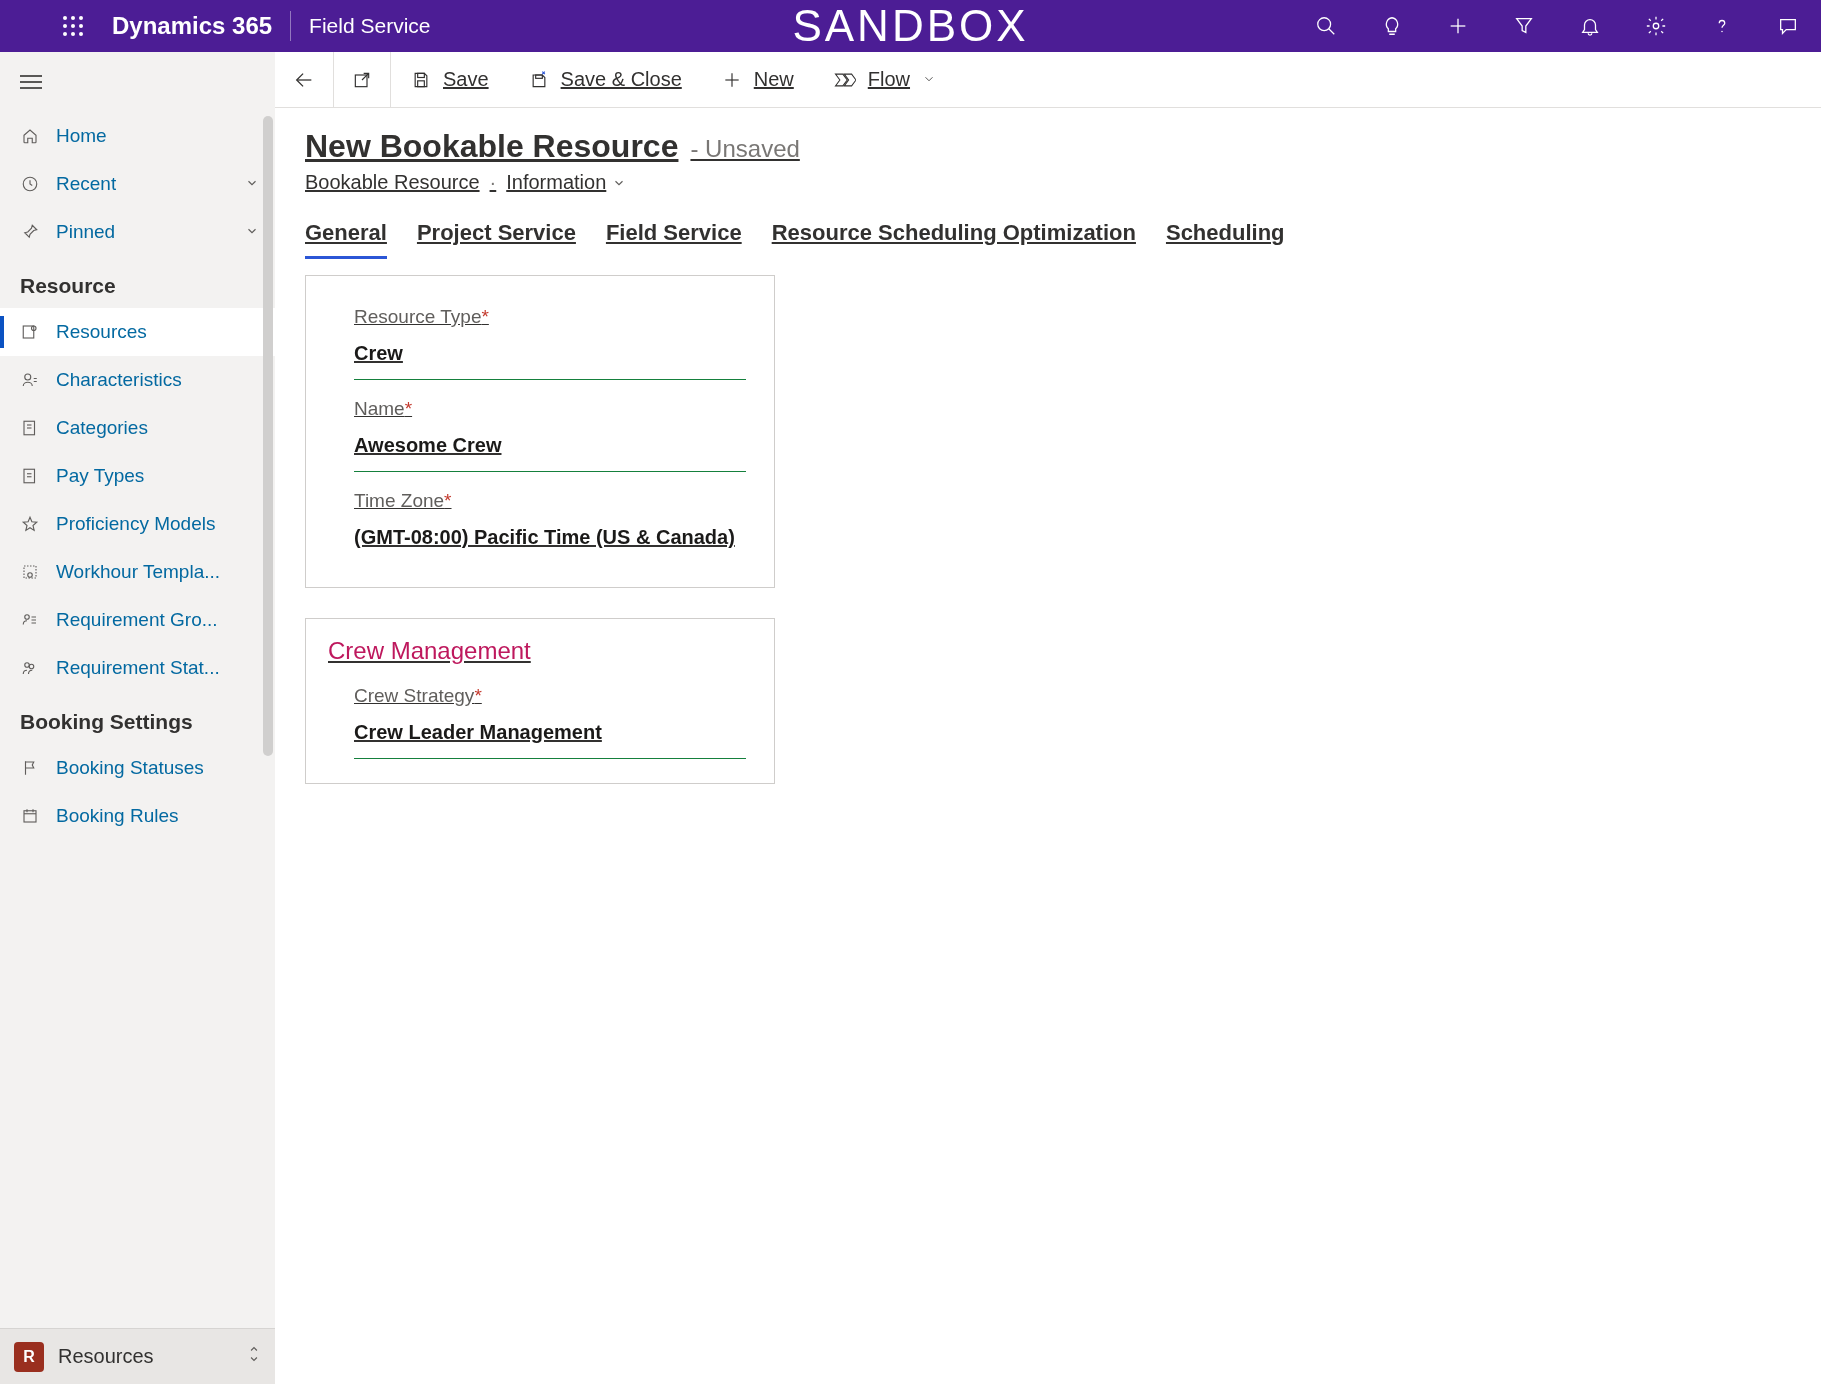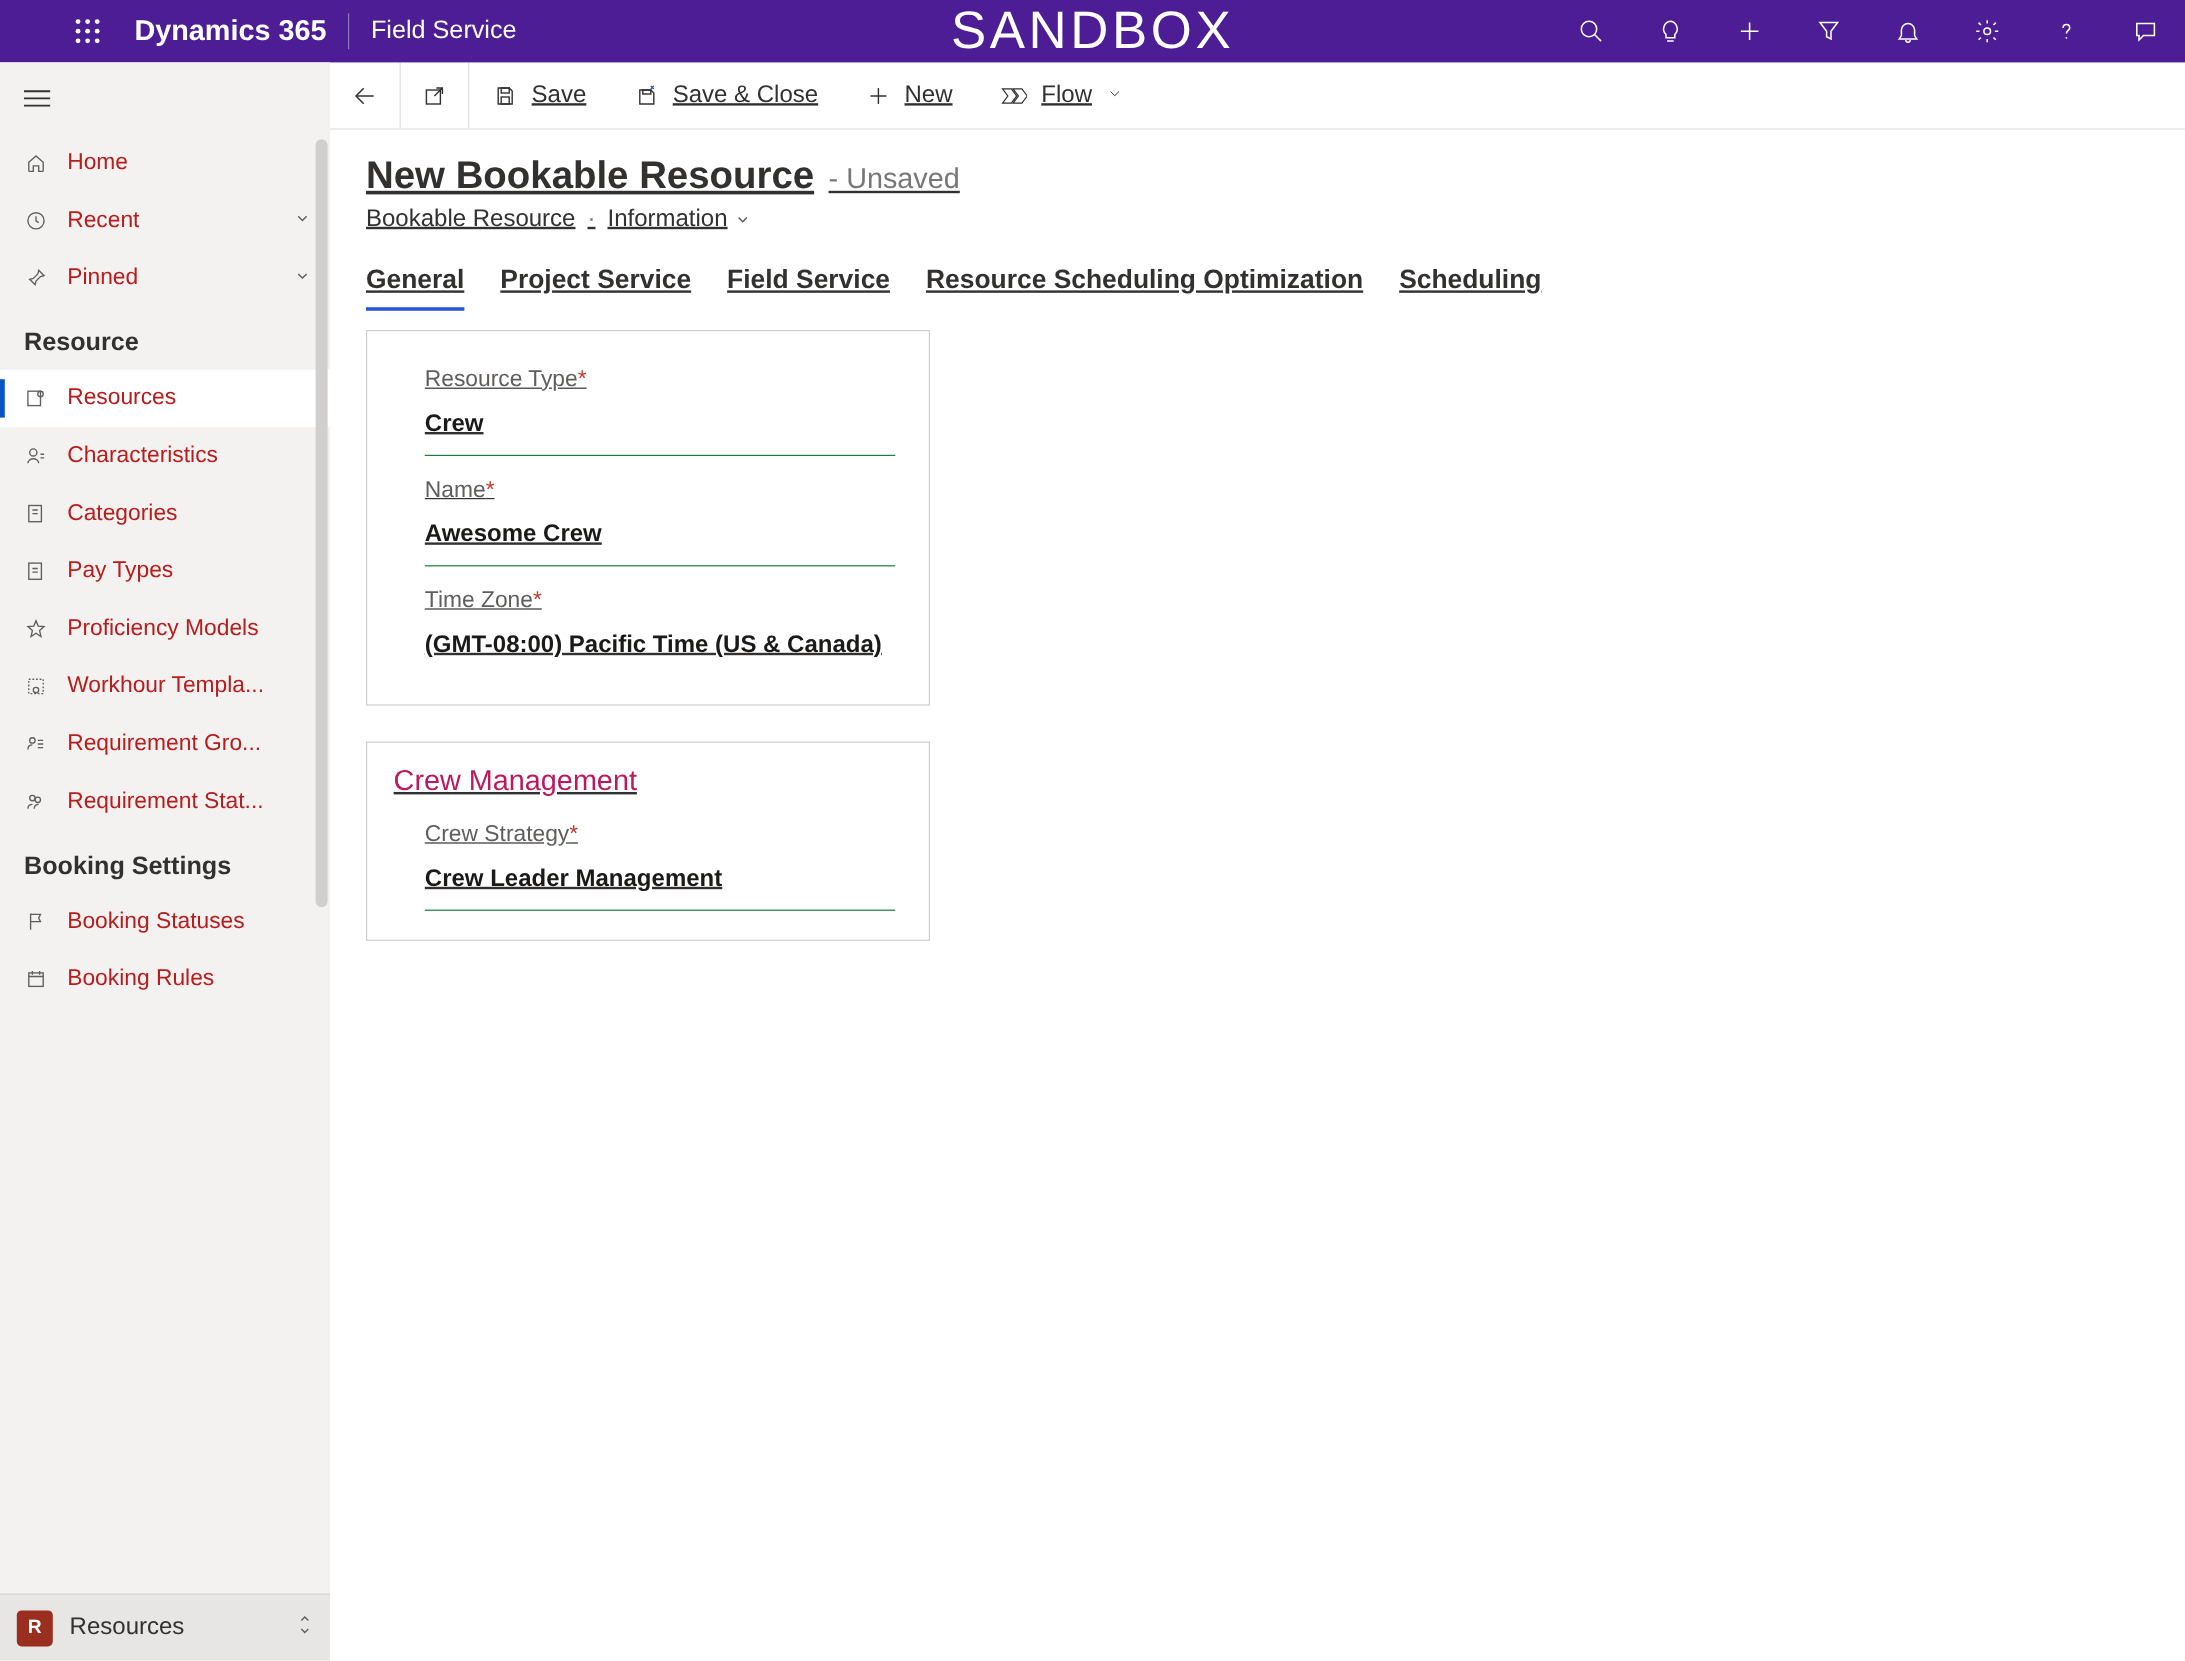--- a/index.html
+++ b/index.html
@@ -30,21 +30,21 @@
   .topbar svg { stroke: #fff; fill: none; stroke-width: 1.4; }
 
   
   .body-row { display: flex; flex: 1; min-height: 0; }
 
   
   .sidebar { width: 275px; background: #f3f2f1; display: flex; flex-direction: column; position: relative; }
   .sidebar .hamburger-row { height: 60px; display:flex; align-items:center; padding-left: 20px; }
   .sidebar .nav-section { overflow-y: auto; flex: 1; position: relative; }
   .side-scrollbar { position:absolute; right:0; top:0; bottom:0; width:10px; background:#d0cfce; border-radius: 5px; margin: 4px 2px; height: 640px; }
-  .sidebar .item { display:flex; align-items:center; height: 48px; padding: 0 16px 0 20px; cursor:pointer; font-size: 19px; color:#b91c1c; position:relative; }
+  .sidebar .item { display:flex; align-items:center; height: 48px; padding: 0 16px 0 20px; cursor:pointer; font-size: 19px; color:#0369a1; position:relative; }
   .sidebar .item.selected { background: #fff; }
   .sidebar .item.selected::before { content:""; position:absolute; left:0; top:8px; bottom:8px; width:4px; background:#0b52c2; }
   .sidebar .item .icon { width: 20px; height: 20px; margin-right: 16px; display:flex; align-items:center; justify-content:center; color:#605e5c; }
   .sidebar .item .chev { margin-left: auto; color:#605e5c; }
   .sidebar .section-title { font-size: 21px; font-weight: 600; padding: 18px 20px 10px 20px; color:#323130; }
   .sidebar .item .label { white-space: nowrap; overflow: hidden; text-overflow: ellipsis; max-width: 170px; }
 
   .sidebar-footer { height: 56px; background: #e8e6e4; display:flex; align-items:center; padding: 0 14px; border-top:1px solid #d6d4d2; }
   .sidebar-footer .badge { width:30px; height:30px; background:#9a2f1f; color:#fff; font-weight:600; border-radius:4px; display:flex; align-items:center; justify-content:center; margin-right:14px; font-size:16px; }
   .sidebar-footer .switch { margin-left:auto; color:#605e5c; }

